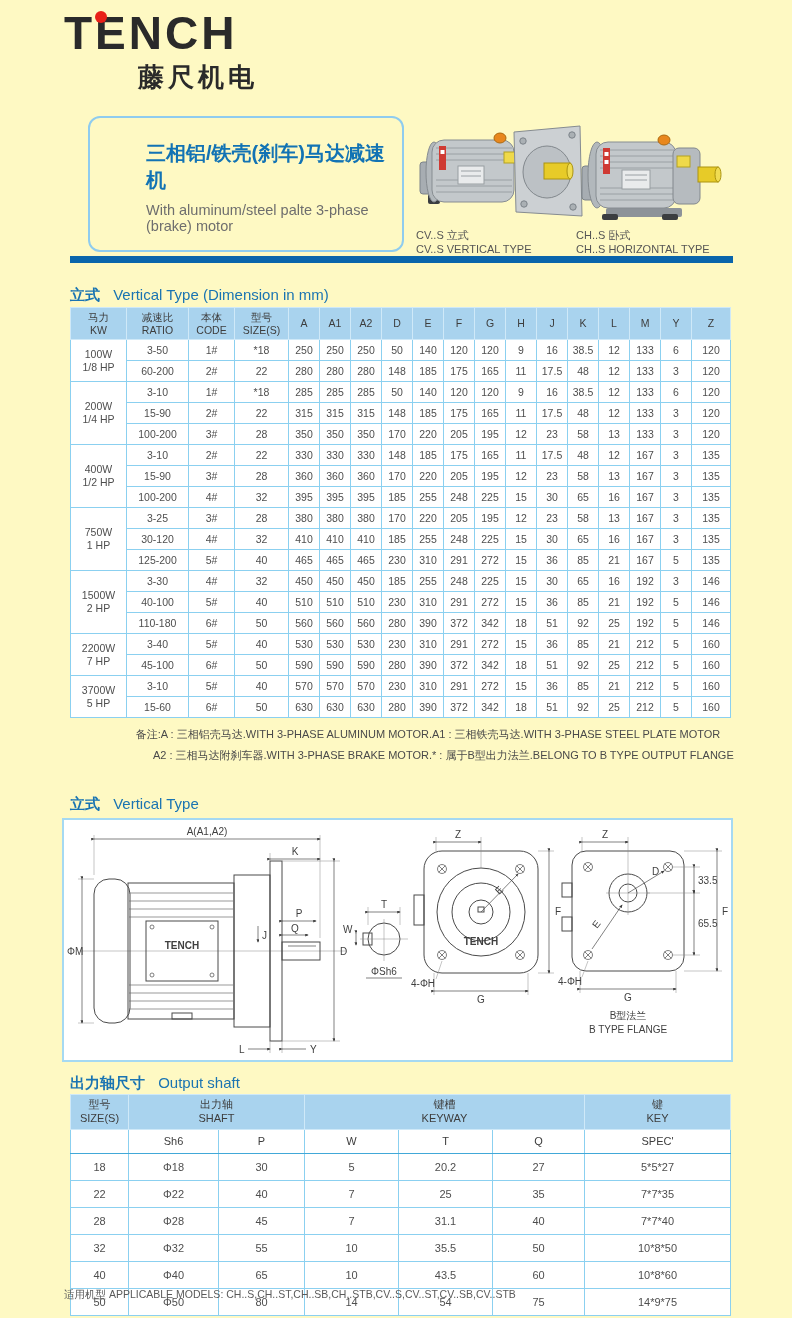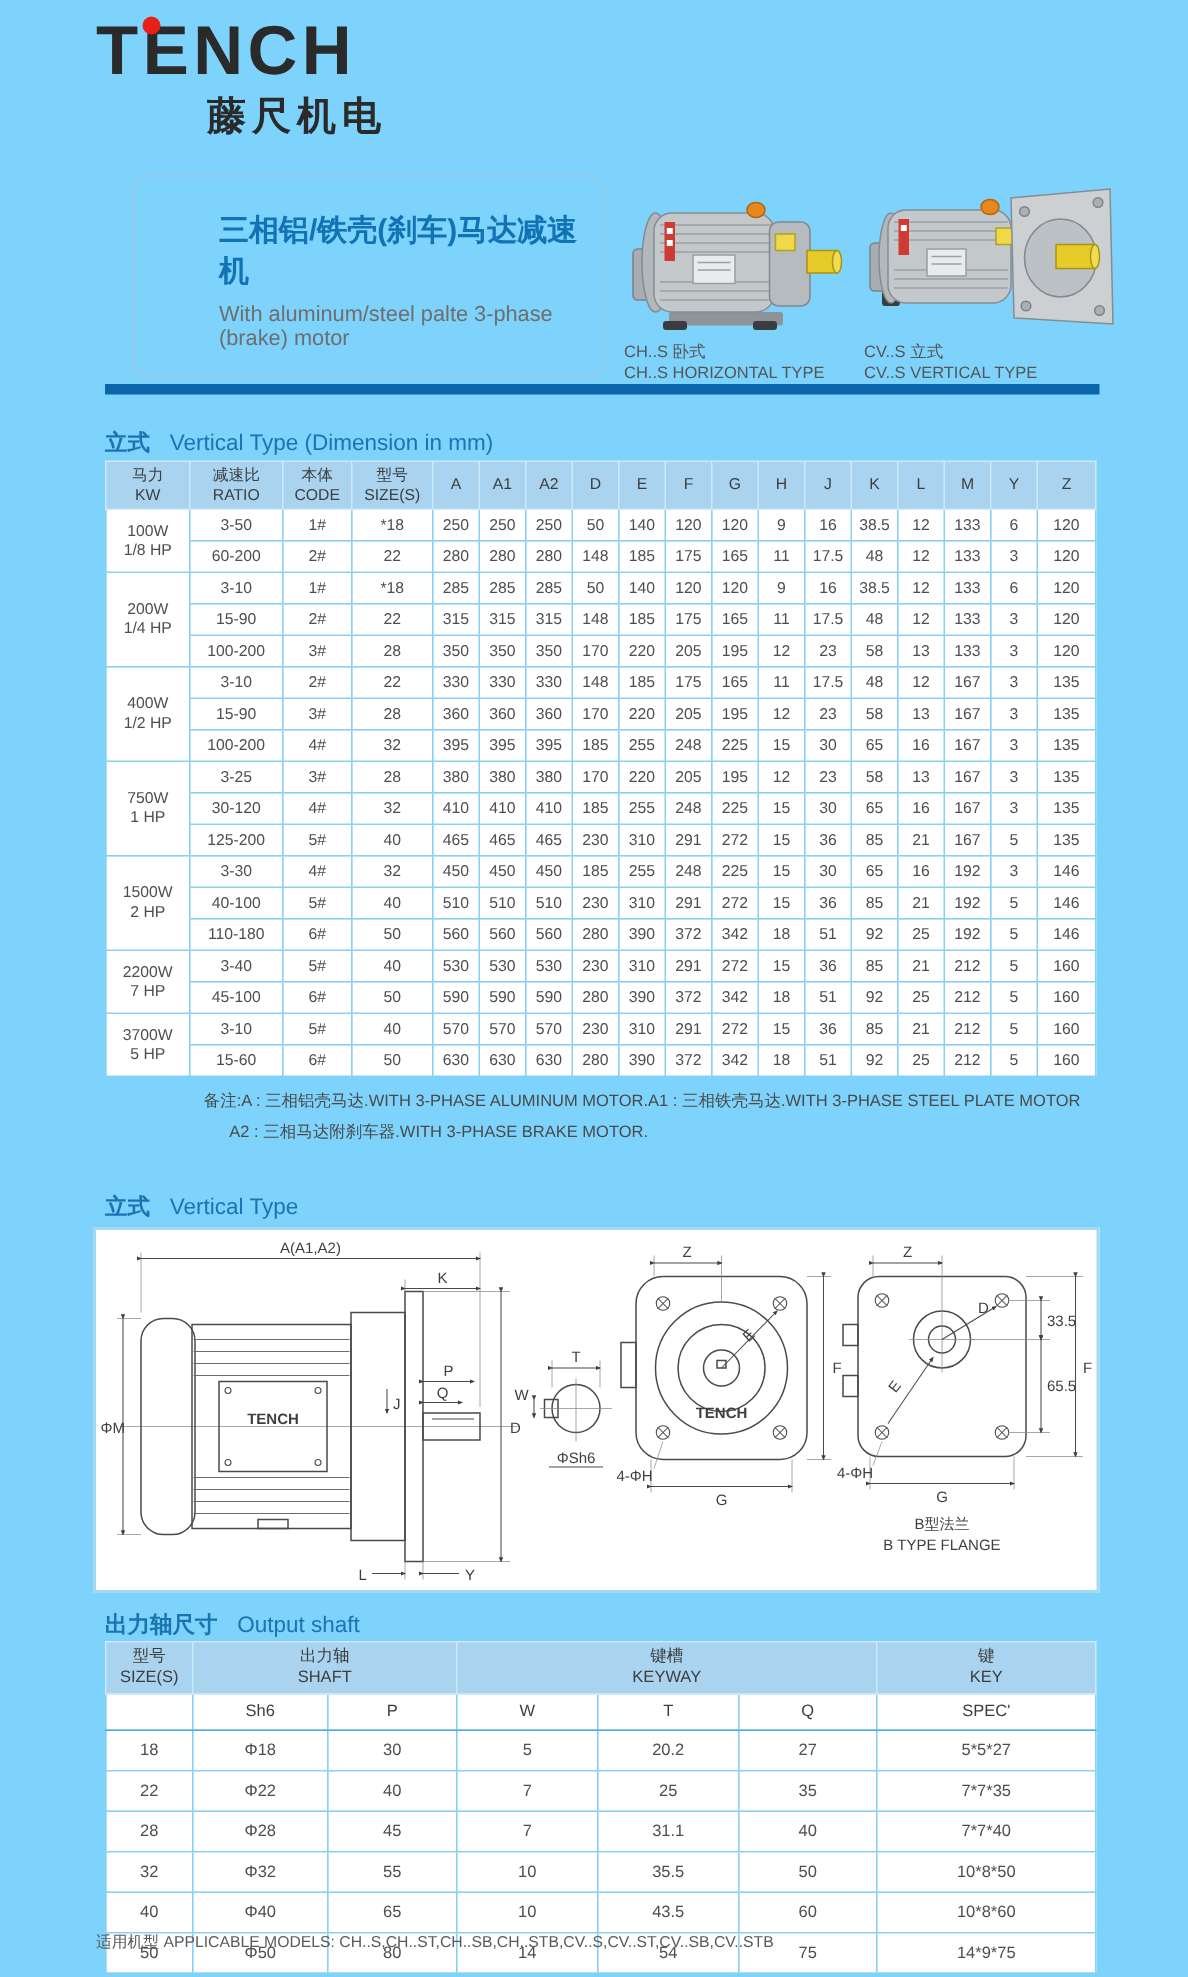--- a/index.html
+++ b/index.html
@@ -1,18 +1,18 @@
 <!DOCTYPE html>
 <html><head>
 <meta charset="utf-8">
 <style>
   * { margin:0; padding:0; box-sizing:border-box; }
   html,body { background:#ffffff; }
   body { font-family:"Liberation Sans", sans-serif; color:#4e4e4e; }
-  .page { position:relative; width:792px; height:1318px; background:#7dd3fc; overflow:hidden; }
+  .page { position:relative; width:792px; height:1318px; background:#fef9c3; overflow:hidden; }
 
   
   .logo-block { position:absolute; left:64px; top:10px; }
   .logo-brand { position:relative; font-size:46px; font-weight:800; letter-spacing:3px; color:#2a2a2a; line-height:1; }
   .logo-dot { position:absolute; left:31px; top:1px; width:12px; height:12px; border-radius:50%; background:#e82018; }
   .logo-cn { font-size:26px; font-weight:700; color:#2a2a2a; margin:4px 0 0 74px; letter-spacing:4px; }
 
   
   .header-row { position:absolute; left:88px; top:116px; width:648px; display:flex;gap:28px; }
   .intro-box { width:347px; height:136px; border:2px solid #8fccef; border-radius:12px; padding:22px 0 0 56px; }
@@ -72,54 +72,20 @@
     <span class="logo-dot"></span>
     <div class="logo-cn">藤尺机电</div>
   </div>
 
   <div class="header-row">
     <div class="intro-box">
       <div class="intro-title">三相铝/铁壳(刹车)马达减速机</div>
       <div class="intro-sub">With aluminum/steel palte 3-phase (brake) motor</div>
     </div>
     <div class="figures">
-      <div class="figure">
-        <svg width="152" height="104" viewBox="0 0 152 104">
-          <rect x="30" y="90" width="76" height="9" rx="2" fill="#8d9399"></rect>
-          <rect x="26" y="96" width="16" height="6" rx="2" fill="#3a3d40"></rect>
-          <rect x="86" y="96" width="16" height="6" rx="2" fill="#3a3d40"></rect>
-          <rect x="6" y="48" width="30" height="34" rx="3" fill="#a7adb2" stroke="#7c8389"></rect>
-          <ellipse cx="21" cy="57" rx="9" ry="33" fill="#b2b8bc" stroke="#858b90"></ellipse>
-          <rect x="20" y="24" width="80" height="66" rx="12" fill="#c3c8cb" stroke="#878d92"></rect>
-          <g stroke="#9aa0a4" stroke-width="1">
-            <line x1="24" y1="32" x2="98" y2="32"></line>
-              <line x1="24" y1="38" x2="98" y2="38"></line>
-            <line x1="24" y1="44" x2="98" y2="44"></line>
-              <line x1="24" y1="50" x2="98" y2="50"></line>
-            <line x1="24" y1="70" x2="98" y2="70"></line>
-              <line x1="24" y1="76" x2="98" y2="76"></line>
-            <line x1="24" y1="82" x2="98" y2="82"></line>
-          </g>
-          <rect x="27" y="30" width="7" height="26" fill="#cf3a33"></rect>
-          <rect x="28.5" y="34" width="4" height="4" fill="#fff"></rect>
-          <rect x="28.5" y="42" width="4" height="4" fill="#fff"></rect>
-          <rect x="46" y="52" width="28" height="19" fill="#e9ebec" stroke="#989ea2"></rect>
-          <line x1="49" y1="57" x2="71" y2="57" stroke="#9aa0a4"></line>
-          <line x1="49" y1="62" x2="71" y2="62" stroke="#9aa0a4"></line>
-          <ellipse cx="88" cy="22" rx="6" ry="5" fill="#e8871d" stroke="#ad690f"></ellipse>
-          <rect x="97" y="30" width="27" height="56" rx="6" fill="#b6bbbf" stroke="#82888d"></rect>
-          <rect x="101" y="38" width="13" height="11" fill="#efd94a" stroke="#b3a122"></rect>
-          <rect x="122" y="49" width="20" height="15" fill="#e7cb28" stroke="#ab9410"></rect>
-          <ellipse cx="142" cy="56.5" rx="3" ry="7.5" fill="#f0dc52" stroke="#ab9410"></ellipse>
-        </svg>
-        <div class="fig-cap">
-          <div>CH..S 卧式</div>
-          <div>CH..S HORIZONTAL TYPE</div>
-        </div>
-      </div>
       <div class="figure">
         <svg width="168" height="104" viewBox="0 0 168 104">
           <rect x="4" y="44" width="26" height="32" rx="3" fill="#a7adb2" stroke="#7c8389"></rect>
           <rect x="12" y="76" width="12" height="10" fill="#3a3d40" rx="2"></rect>
           <ellipse cx="18" cy="54" rx="8" ry="30" fill="#b2b8bc" stroke="#858b90"></ellipse>
           <rect x="16" y="22" width="82" height="62" rx="12" fill="#c3c8cb" stroke="#878d92"></rect>
           <g stroke="#9aa0a4" stroke-width="1">
             <line x1="20" y1="30" x2="96" y2="30"></line>
               <line x1="20" y1="36" x2="96" y2="36"></line>
             <line x1="20" y1="42" x2="96" y2="42"></line>
@@ -141,20 +107,54 @@
           <circle cx="108" cy="86" r="3.2" fill="#aab0b4" stroke="#7c8389"></circle>
           <ellipse cx="131" cy="54" rx="24" ry="26" fill="#bcc1c5" stroke="#82888d"></ellipse>
           <rect x="128" y="45" width="26" height="16" fill="#e7cb28" stroke="#ab9410"></rect>
           <ellipse cx="154" cy="53" rx="3" ry="8" fill="#f0dc52" stroke="#ab9410"></ellipse>
         </svg>
         <div class="fig-cap">
           <div>CV..S 立式</div>
           <div>CV..S  VERTICAL TYPE</div>
         </div>
       </div>
+      <div class="figure">
+        <svg width="152" height="104" viewBox="0 0 152 104">
+          <rect x="30" y="90" width="76" height="9" rx="2" fill="#8d9399"></rect>
+          <rect x="26" y="96" width="16" height="6" rx="2" fill="#3a3d40"></rect>
+          <rect x="86" y="96" width="16" height="6" rx="2" fill="#3a3d40"></rect>
+          <rect x="6" y="48" width="30" height="34" rx="3" fill="#a7adb2" stroke="#7c8389"></rect>
+          <ellipse cx="21" cy="57" rx="9" ry="33" fill="#b2b8bc" stroke="#858b90"></ellipse>
+          <rect x="20" y="24" width="80" height="66" rx="12" fill="#c3c8cb" stroke="#878d92"></rect>
+          <g stroke="#9aa0a4" stroke-width="1">
+            <line x1="24" y1="32" x2="98" y2="32"></line>
+              <line x1="24" y1="38" x2="98" y2="38"></line>
+            <line x1="24" y1="44" x2="98" y2="44"></line>
+              <line x1="24" y1="50" x2="98" y2="50"></line>
+            <line x1="24" y1="70" x2="98" y2="70"></line>
+              <line x1="24" y1="76" x2="98" y2="76"></line>
+            <line x1="24" y1="82" x2="98" y2="82"></line>
+          </g>
+          <rect x="27" y="30" width="7" height="26" fill="#cf3a33"></rect>
+          <rect x="28.5" y="34" width="4" height="4" fill="#fff"></rect>
+          <rect x="28.5" y="42" width="4" height="4" fill="#fff"></rect>
+          <rect x="46" y="52" width="28" height="19" fill="#e9ebec" stroke="#989ea2"></rect>
+          <line x1="49" y1="57" x2="71" y2="57" stroke="#9aa0a4"></line>
+          <line x1="49" y1="62" x2="71" y2="62" stroke="#9aa0a4"></line>
+          <ellipse cx="88" cy="22" rx="6" ry="5" fill="#e8871d" stroke="#ad690f"></ellipse>
+          <rect x="97" y="30" width="27" height="56" rx="6" fill="#b6bbbf" stroke="#82888d"></rect>
+          <rect x="101" y="38" width="13" height="11" fill="#efd94a" stroke="#b3a122"></rect>
+          <rect x="122" y="49" width="20" height="15" fill="#e7cb28" stroke="#ab9410"></rect>
+          <ellipse cx="142" cy="56.5" rx="3" ry="7.5" fill="#f0dc52" stroke="#ab9410"></ellipse>
+        </svg>
+        <div class="fig-cap">
+          <div>CH..S 卧式</div>
+          <div>CH..S HORIZONTAL TYPE</div>
+        </div>
+      </div>
     </div>
   </div>
 
   <div class="blue-bar"></div>
 
   <div class="sec-title" style="top:286px;">
     <span class="t-cn">立式</span>
     <span class="t-en">Vertical Type (Dimension in mm)</span>
   </div>
   <table id="dim-table">
@@ -586,20 +586,21 @@
       </tbody>
   </table>
 
   <div class="notes">
     <div class="row">
       <div class="cl">备注:A : 三相铝壳马达.WITH 3-PHASE ALUMINUM MOTOR.</div>
       <div class="cr">A1 : 三相铁壳马达.WITH 3-PHASE STEEL PLATE MOTOR</div>
     </div>
     <div class="row">
       <div class="cl">A2 : 三相马达附刹车器.WITH 3-PHASE BRAKE MOTOR.</div>
+      <div class="cr">* : 属于B型出力法兰.BELONG TO B TYPE OUTPUT FLANGE</div>
     </div>
   </div>
 
   <div class="sec-title" style="top:795px;">
     <span class="t-cn">立式</span>
     <span class="t-en">Vertical Type</span>
   </div>
   <div class="drawing-box">
     <svg width="663" height="238" viewBox="0 0 663 238">
       <defs>

